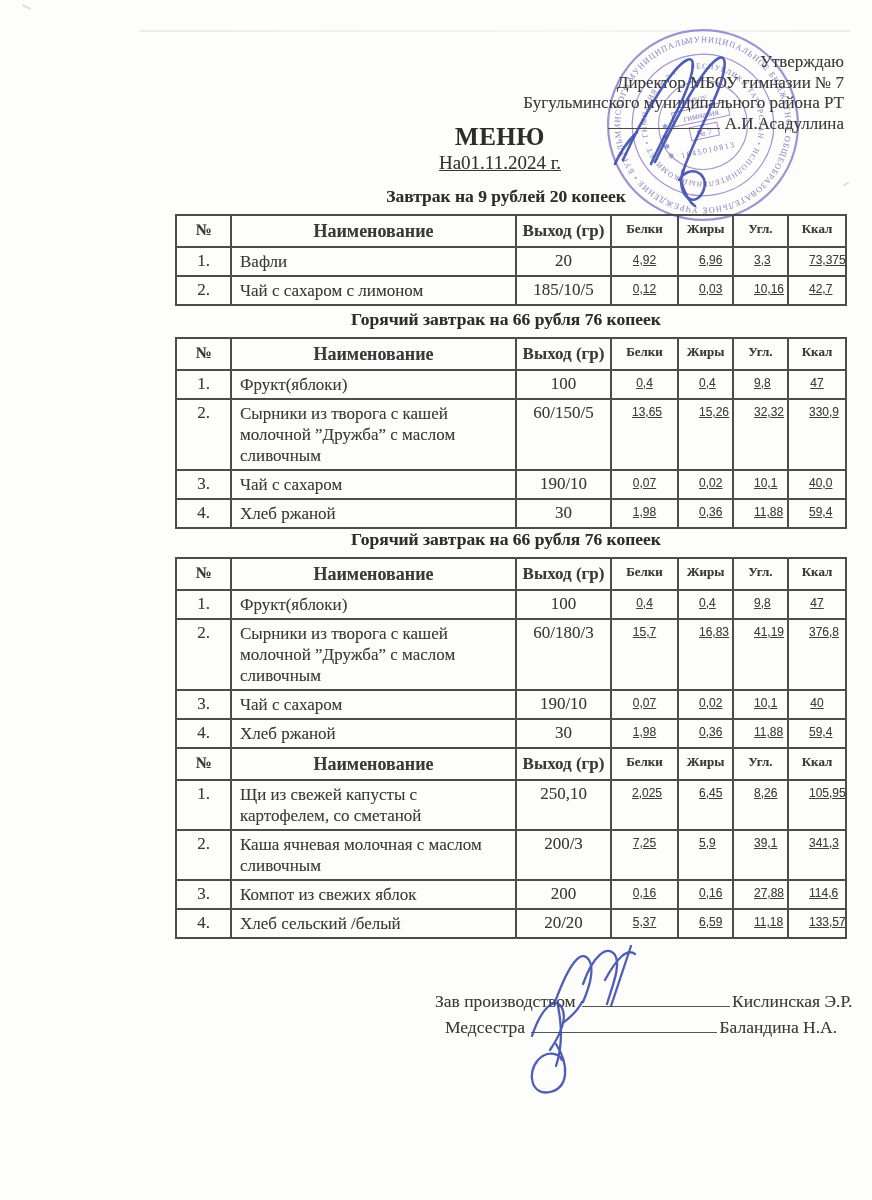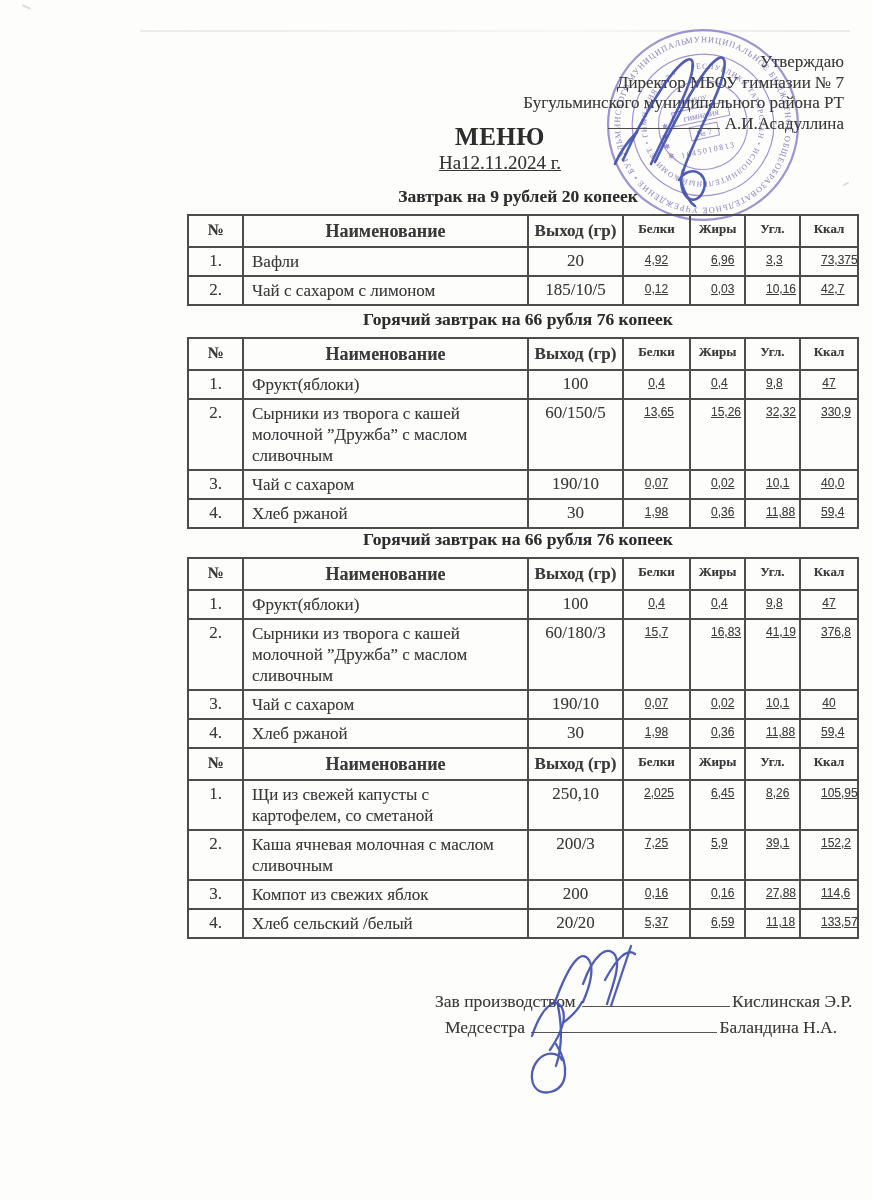--- a/index.html
+++ b/index.html
@@ -9,21 +9,21 @@
     text-shadow:0 0 .5px rgba(80,80,80,.4);
   }
   
   .approval{position:absolute;top:52px;right:28px;text-align:right;font-size:17px;line-height:20.5px;z-index:3;}
   .sign-line{display:inline-block;width:112px;height:14px;border-bottom:1.6px solid #4a4a4a;vertical-align:baseline;margin-right:5px;}
   
   .title-block{position:absolute;top:123px;left:136px;width:728px;text-align:center;z-index:3;}
   .doc-title{font-size:25px;font-weight:bold;letter-spacing:.5px;color:#2d2d2d;}
   .doc-date{font-size:19px;text-decoration:underline;margin-top:1px;color:#343434;}
   
-  .section{position:absolute;left:187px;width:662px;z-index:2;}
+  .section{position:absolute;left:175px;width:662px;z-index:2;}
   .tbl-title{text-align:center;font-weight:bold;font-size:17.5px;color:#2d2d2d;margin-bottom:7px;}
   table.menu{border-collapse:collapse;width:670px;table-layout:fixed;background:rgba(255,255,255,.0);}
   .menu th,.menu td{border:2px solid #4c4c4c;vertical-align:top;overflow:hidden;}
   .menu th{padding:5px 2px 4px;}
   .h0{font-size:16px;font-weight:bold;text-align:center;}
   .h1{font-size:18px;font-weight:bold;text-align:center;}
   .h2{font-size:17px;font-weight:bold;text-align:center;}
   .h3{font-size:13px;font-weight:bold;}
   .c0{text-align:center;font-size:17px;padding:3px 2px;}
   .c1{font-size:17px;line-height:21px;padding:3px 8px;}
@@ -95,21 +95,21 @@
     <div>Утверждаю</div>
     <div>Директор МБОУ гимназии № 7</div>
     <div>Бугульминского муниципального района РТ</div>
     <div>
       <span class="sign-line"></span><span>А.И.Асадуллина</span>
     </div>
   </div>
 
   <div class="title-block">
     <div class="doc-title">МЕНЮ</div>
-    <div class="doc-date">На12.11.2024 г.</div>
+    <div class="doc-date">На01.11.2024 г.</div>
   </div>
 
   <div>
       <div class="section" style="top: 186px;">
         <div class="tbl-title">Завтрак на 9 рублей 20 копеек</div>
         <table class="menu">
           <colgroup>
             <col style="width: 55px;">
             <col style="width: 285px;">
             <col style="width: 95px;">
@@ -309,21 +309,21 @@
               <td class="cn">8,26</td>
               <td class="cn">105,95</td>
             </tr>
             <tr>
               <td class="c0">2.</td>
               <td class="c1">Каша ячневая молочная с маслом сливочным</td>
               <td class="c2">200/3</td>
               <td class="cn">7,25</td>
               <td class="cn">5,9</td>
               <td class="cn">39,1</td>
-              <td class="cn">152,2</td>
+              <td class="cn">341,3</td>
             </tr>
             <tr>
               <td class="c0">3.</td>
               <td class="c1">Компот из свежих яблок</td>
               <td class="c2">200</td>
               <td class="cn">0,16</td>
               <td class="cn">0,16</td>
               <td class="cn">27,88</td>
               <td class="cn">114,6</td>
             </tr>

